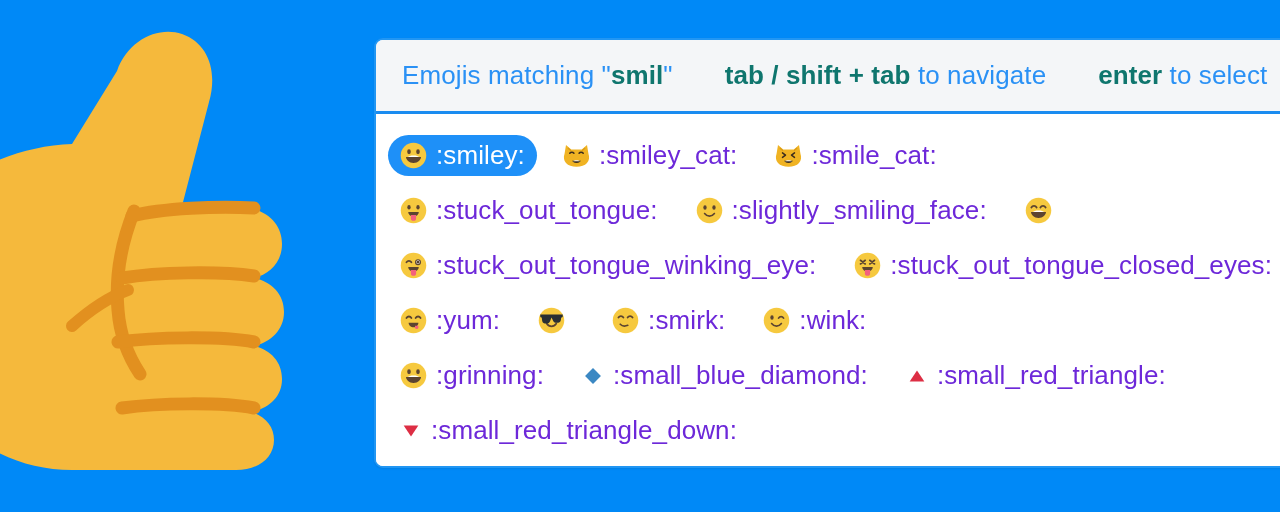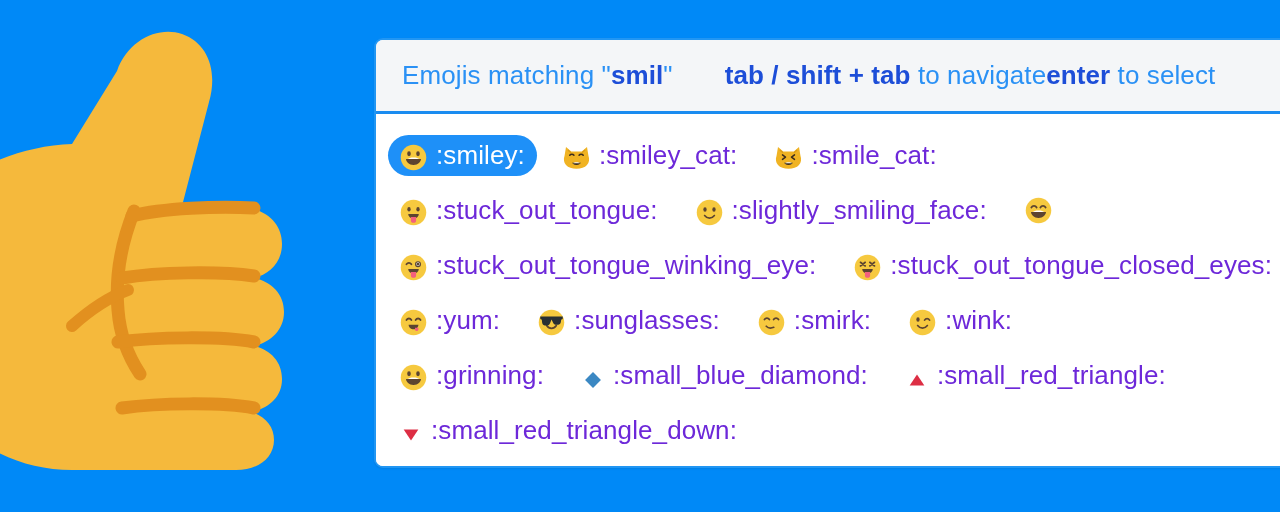--- a/index.html
+++ b/index.html
@@ -62,42 +62,42 @@
     align-items: center;
     padding: 0 26px;
     white-space: nowrap;
   }
   .hint {
     font-size: 26px;
     color: #2a91f5;
     letter-spacing: 0.1px;
   }
   .hint.first { margin-right: 52px; }
-  .hint.second { }
+  .hint.second { margin-right: 52px; }
   .hint b {
     font-weight: bold;
-    color: #1d4ed8;
+    color: #0f766e;
   }
   .quote { color: #2a91f5; }
 
   #panel-body {
     padding: 14px 18px 10px 12px;
     background: #ffffff;
   }
 
   .emoji-row {
     display: flex;
     align-items: center;
     height: 55px;
     white-space: nowrap;
   }
 
   .emoji-item {
     display: inline-flex;
-    align-items: flex-end;
+    align-items: center;
     padding: 5px 12px;
     border-radius: 22px;
     margin-right: 14px;
     white-space: nowrap;
   }
   .emoji-item.selected {
     background: #1e90f8;
   }
   .emoji-glyph {
     font-size: 27px;
@@ -260,21 +260,20 @@
             <span class="emoji-label">:yum:</span>
           </div>
           <div class="emoji-item">
             <span class="emoji-glyph">
               <svg width="27" height="27" viewBox="0 0 36 36">
                 <circle cx="18" cy="18" r="17" fill="#f6c93f"></circle>
                 <path d="M11.5 22c1.8 2.6 4 3.8 6.5 3.8s4.7-1.2 6.5-3.8" stroke="#5c4430" stroke-width="2.2" fill="none" stroke-linecap="round"></path>
                 <path d="M3 10h30v2.5c0 1-1 1.5-2 1.5l-.6 3.5c-.4 2.4-2.4 3.5-5.4 3.5-2.8 0-4.6-1.2-5.2-3.4L18 14l-1.8 4.6c-.6 2.2-2.4 3.4-5.2 3.4-3 0-5-1.1-5.4-3.5L5 14c-1 0-2-.5-2-1.5z" fill="#292f33"></path>
               </svg>
             </span>
-            <span class="emoji-label">:sunglasses:</span>
           </div>
           <div class="emoji-item">
             <span class="emoji-glyph">
               <svg width="27" height="27" viewBox="0 0 36 36">
                 <circle cx="18" cy="18" r="17" fill="#f6c93f"></circle>
                 <path d="M11 23c2.6 2.6 6 3 10 1.4" stroke="#5c4430" stroke-width="2.3" fill="none" stroke-linecap="round"></path>
                 <path d="M8.6 14c1.6-2.4 5-2.4 6.6 0M20.8 14c1.6-2.4 5-2.4 6.6 0" stroke="#5c4430" stroke-width="2.4" fill="none" stroke-linecap="round"></path>
               </svg>
             </span>
             <span class="emoji-label">:smirk:</span>

